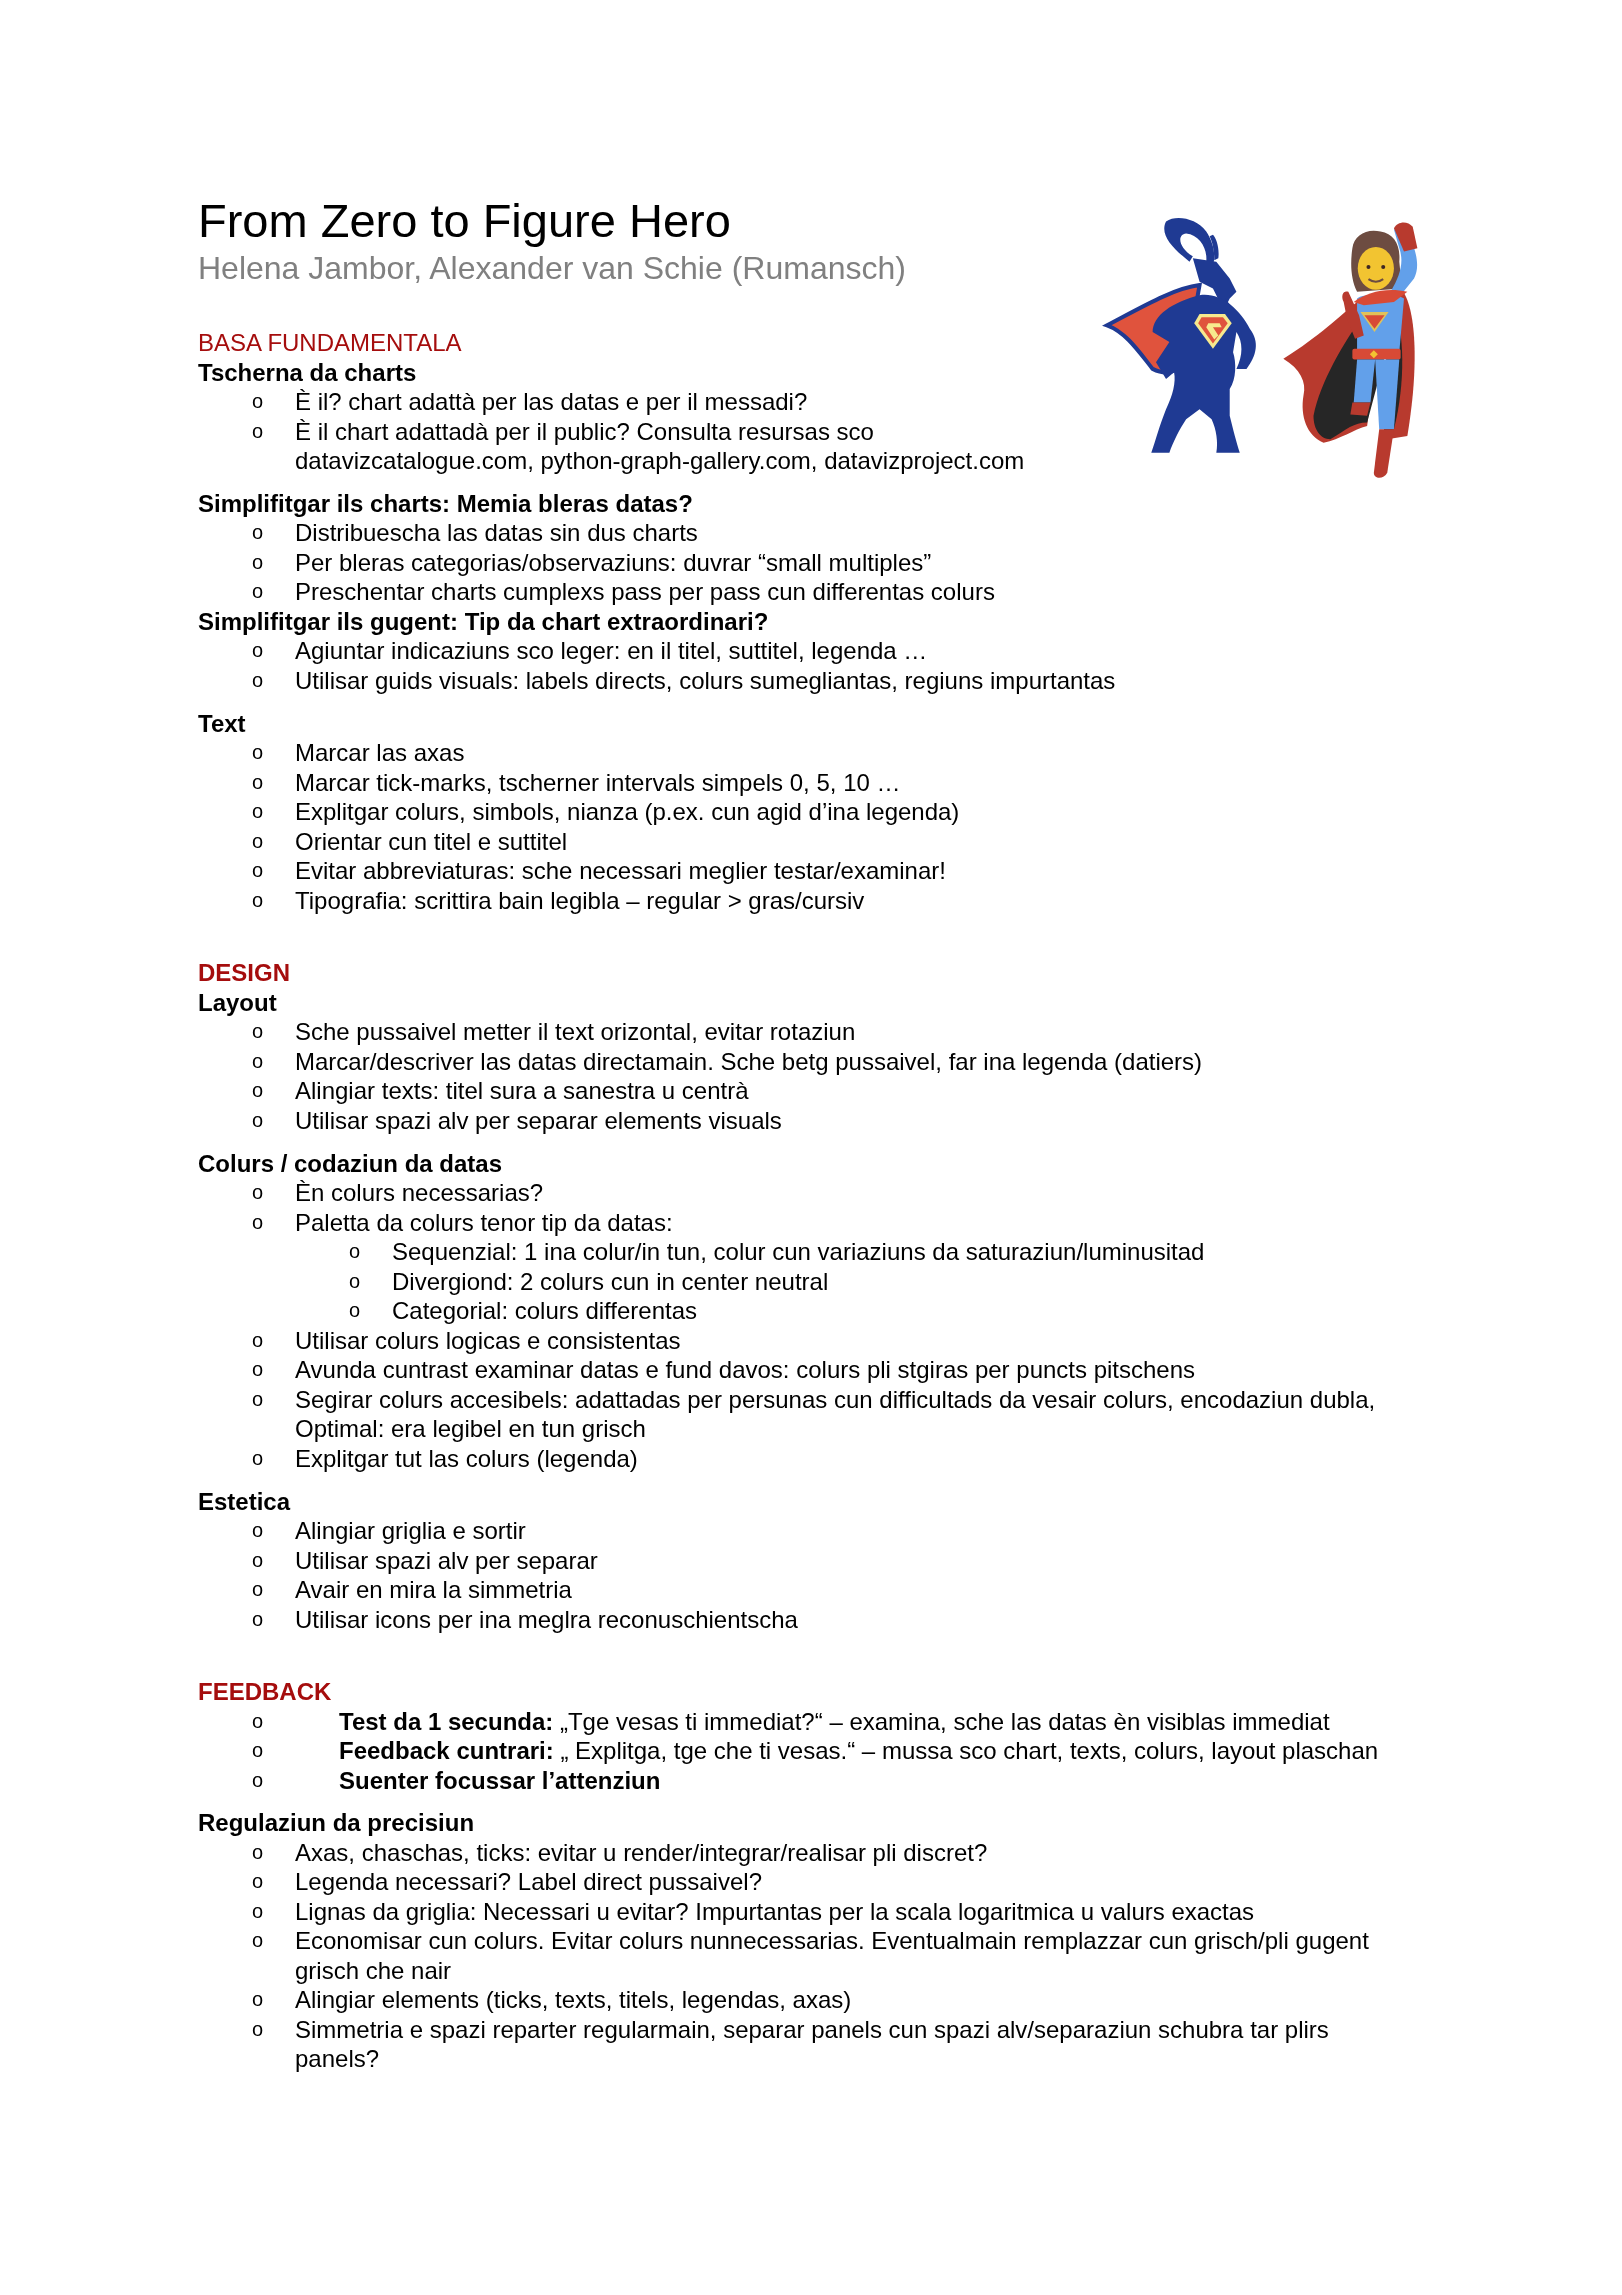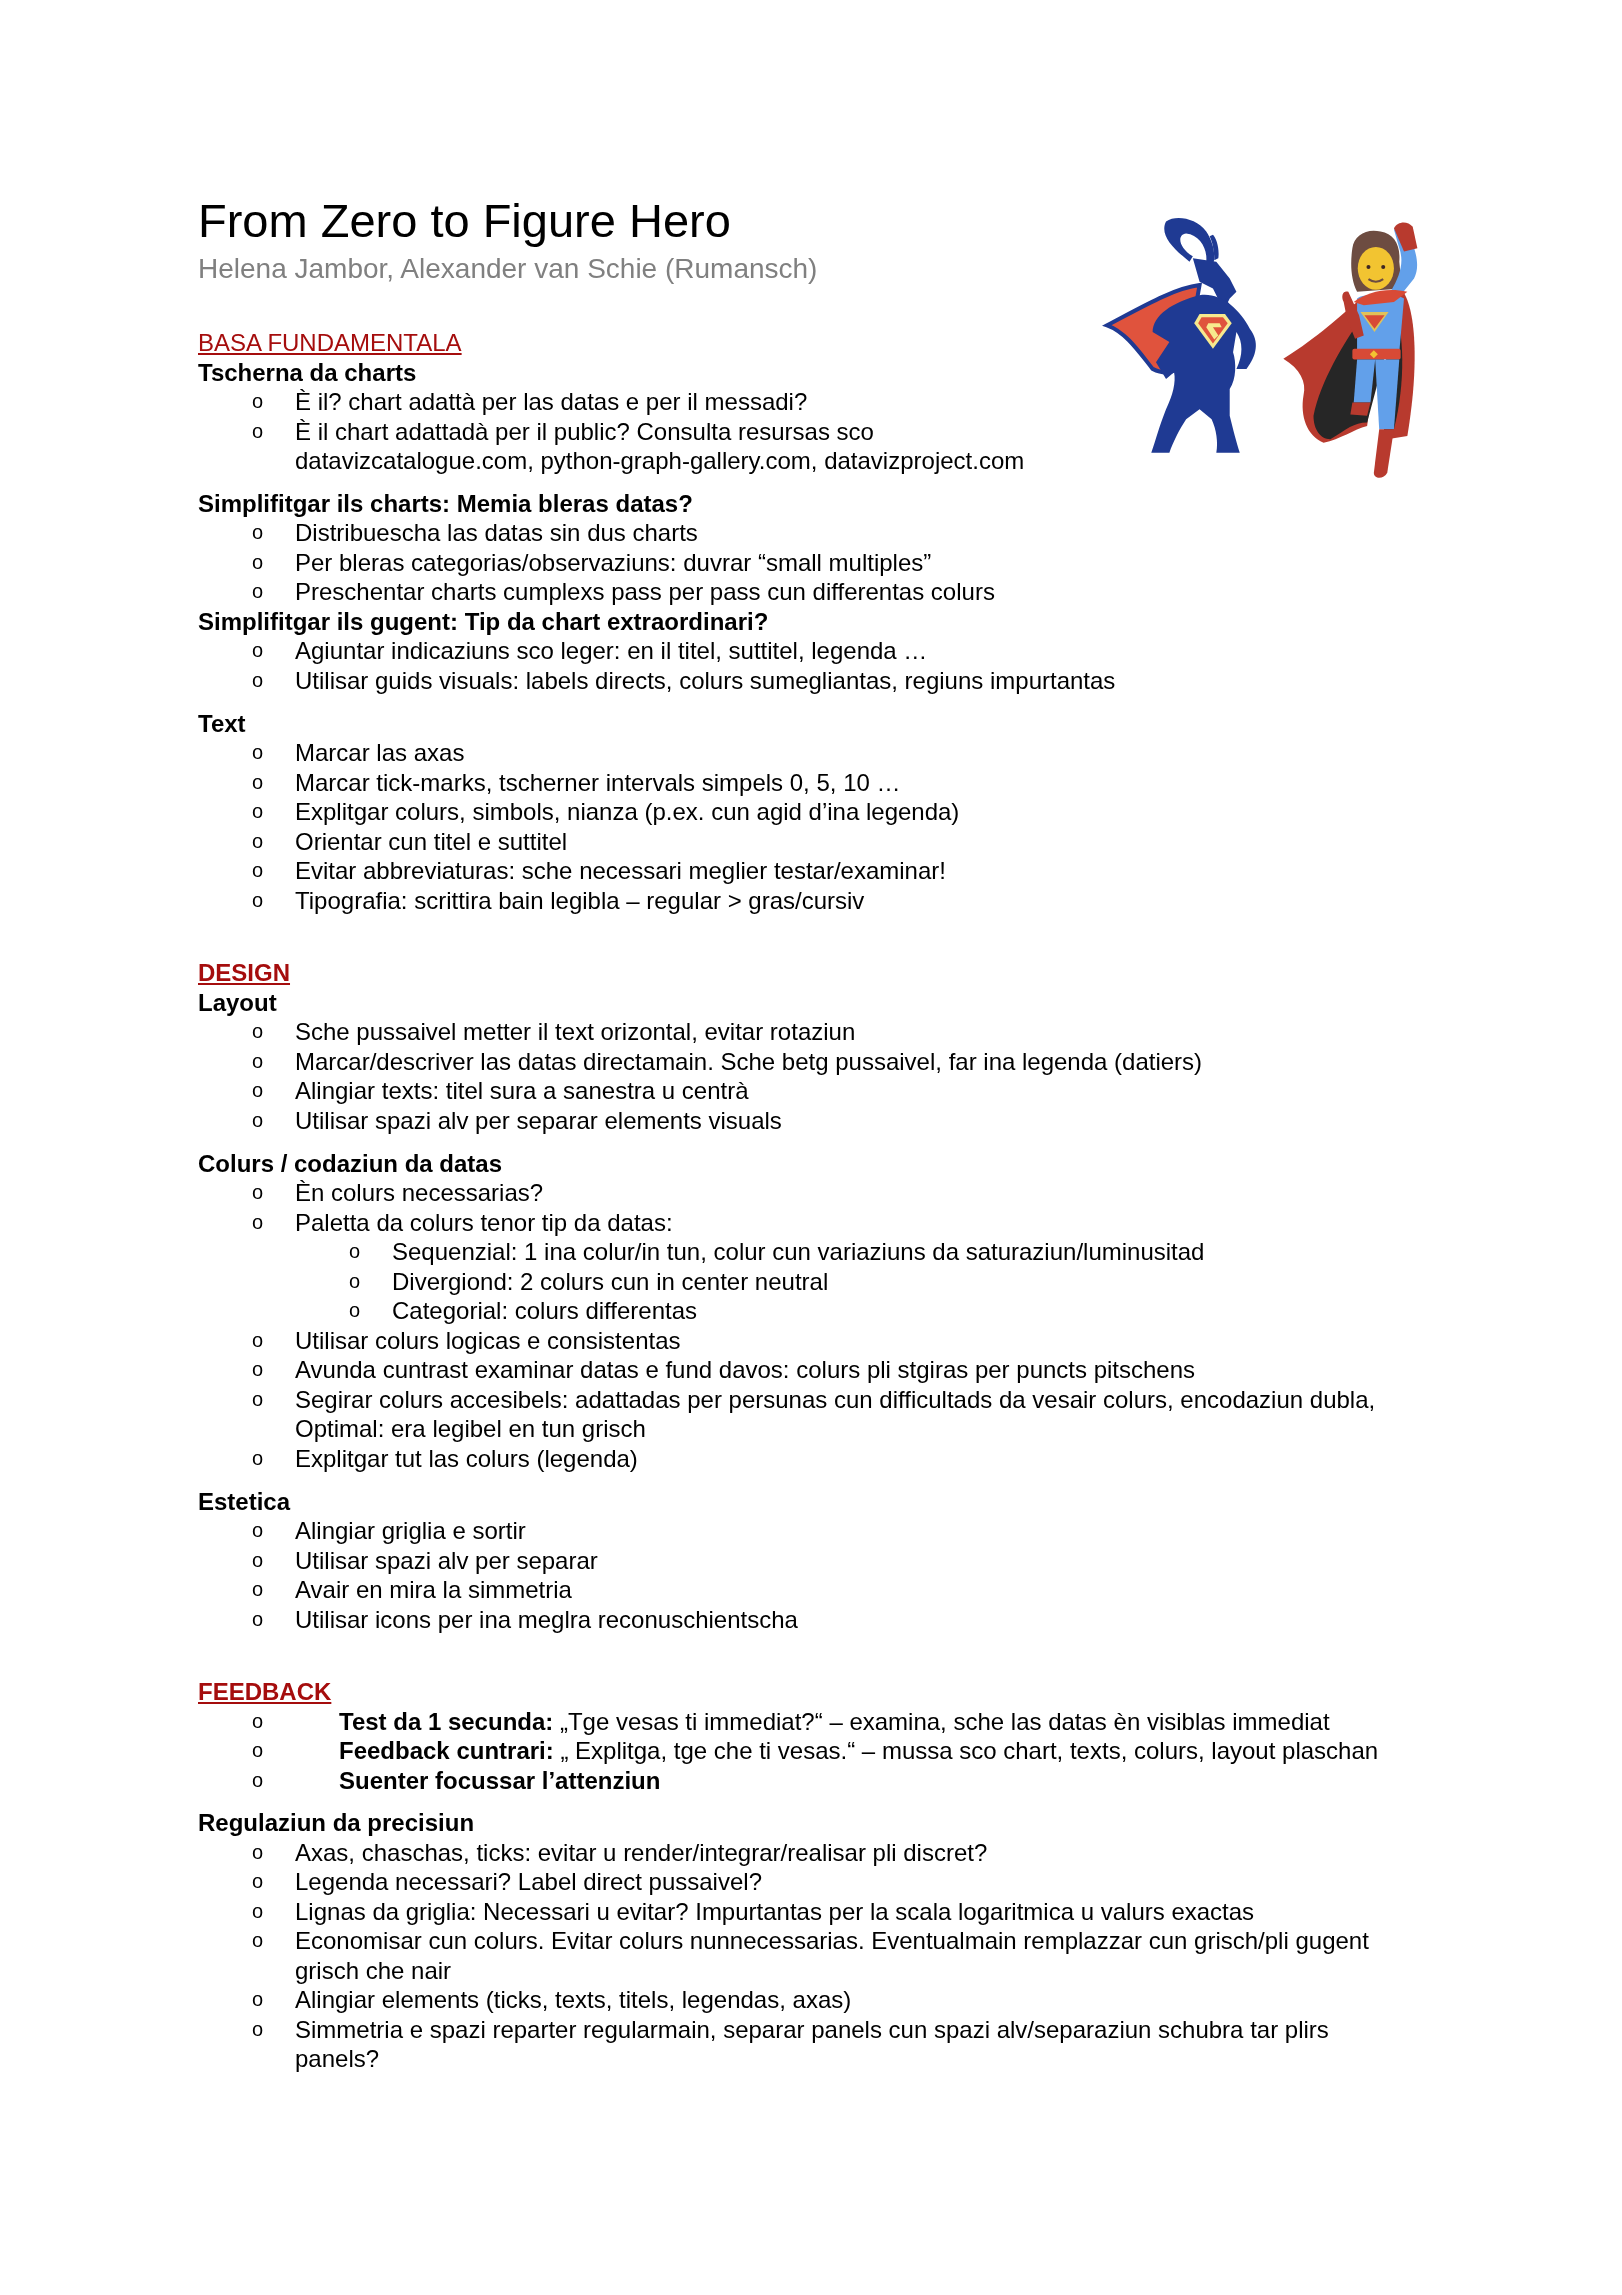--- a/index.html
+++ b/index.html
@@ -22,32 +22,31 @@
       width: 1273px;
     }
     .title {
       font-size: 47px;
       line-height: 52px;
       font-weight: normal;
       margin: 0;
       color: #000;
     }
     .subtitle {
-      font-size: 28px;
+      font-size: 32px;
       line-height: 43px;
       color: #808080;
       margin: 0 0 38px 0;
       font-weight: normal;
     }
     .section-title {
       font-size: 24px;
       line-height: 29.5px;
       color: #a50d0d;
       margin: 0;
-      text-decoration: underline;
     }
     .section-title.regular { font-weight: normal; }
     .section-title.bold { font-weight: bold; }
     .subhead {
       font-size: 24px;
       line-height: 29.5px;
       font-weight: bold;
       margin: 0;
     }
     ul.list {

